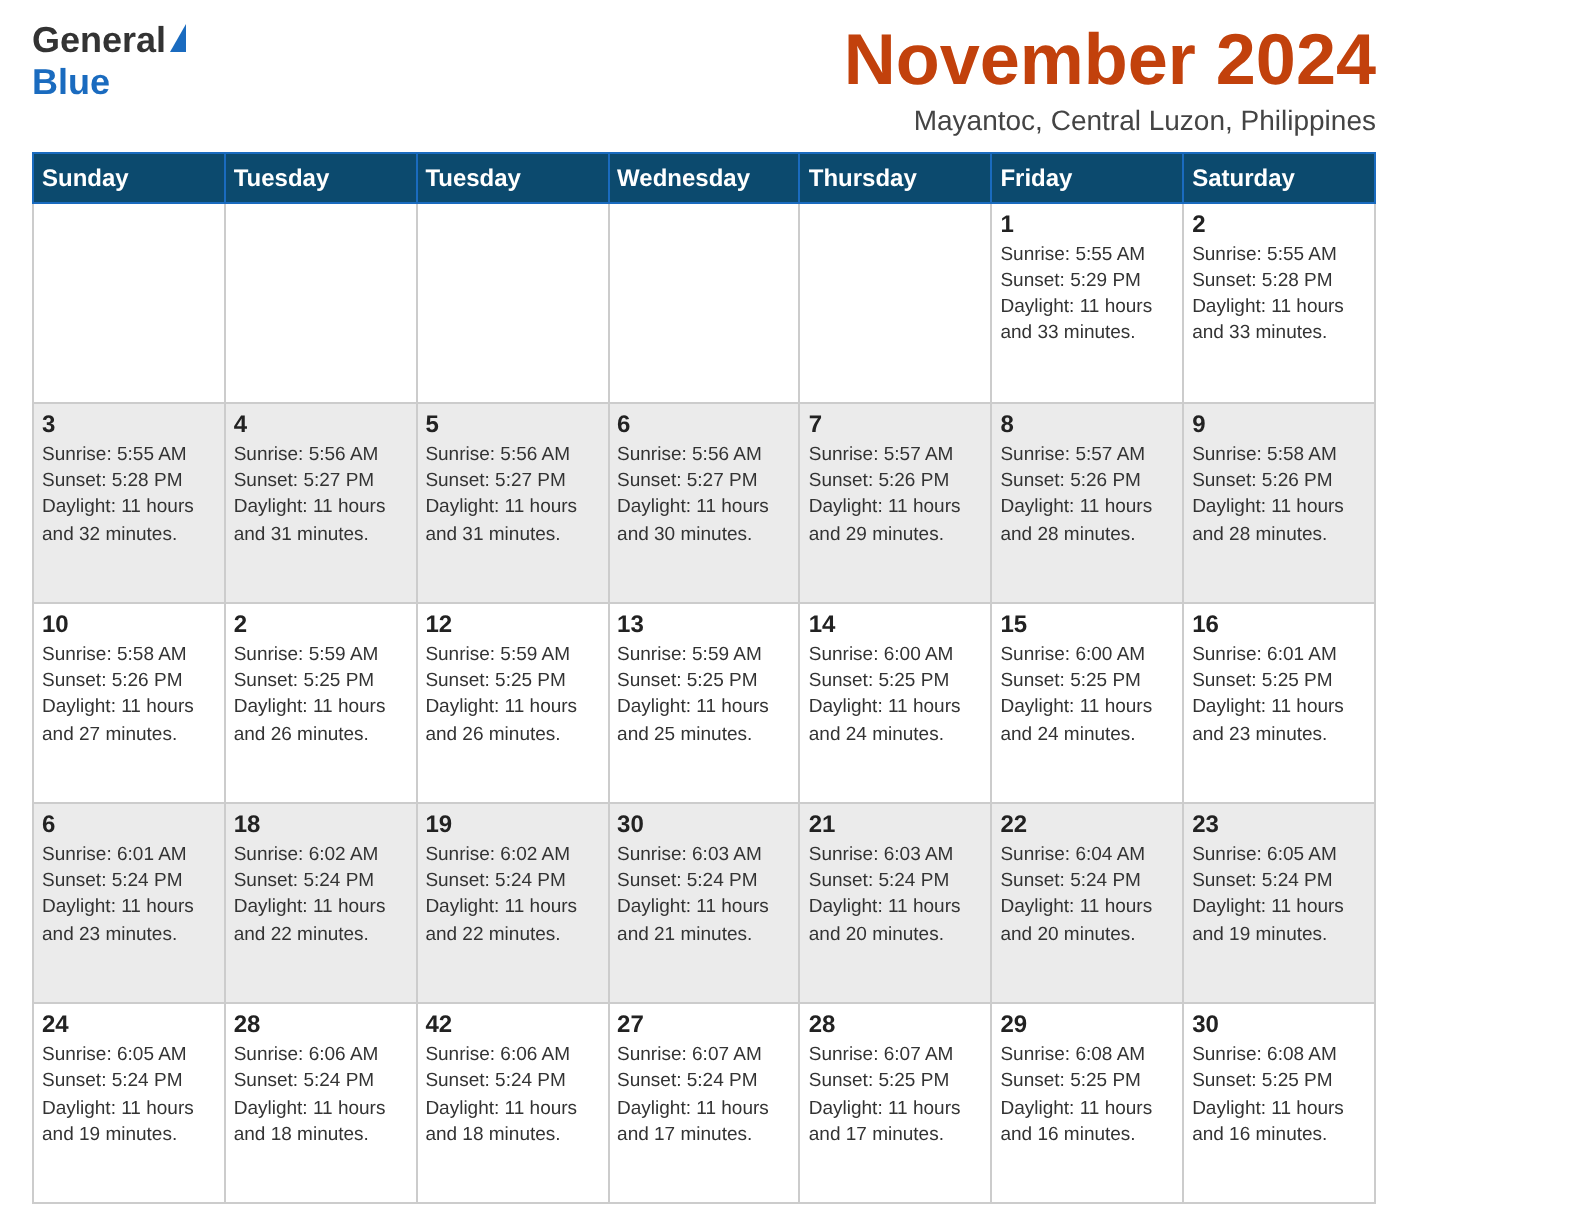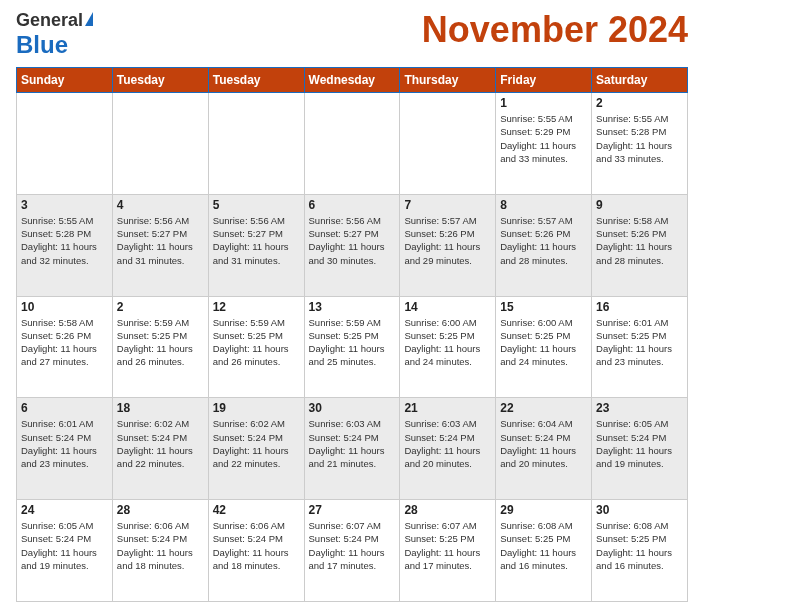--- a/index.html
+++ b/index.html
@@ -31,21 +31,21 @@
     .logo-text {
       display: flex;
       align-items: center;
     }
     .logo-general {
       font-size: 18px;
       font-weight: bold;
       color: #333;
     }
     .logo-blue {
-      font-size: 24px;
+      font-size: 18px;
       font-weight: bold;
       color: #1a6bbf;
     }
     .logo-triangle {
       width: 0;
       height: 0;
       border-left: 8px solid transparent;
       border-bottom: 14px solid #1a6bbf;
       margin-left: 2px;
       margin-top: -4px;
@@ -65,21 +65,21 @@
       margin-top: 2px;
     }
     .calendar {
       flex: 1;
       border: 1px solid #ccc;
       border-collapse: collapse;
       width: 100%;
       table-layout: fixed;
     }
     .calendar th {
-      background: #c2410c;
+      background: #0c4a6e;
       color: white;
       font-size: 12px;
       font-weight: bold;
       padding: 5px 4px;
       text-align: left;
       border: 1px solid #1a6bbf;
     }
     .calendar td {
       border: 1px solid #ccc;
       vertical-align: top;
@@ -121,20 +121,21 @@
   <div class="header">
     <div class="logo">
       <div class="logo-text">
         <span class="logo-general">General</span>
         <div class="logo-triangle"></div>
       </div>
       <span class="logo-blue">Blue</span>
     </div>
     <div class="title-section">
       <div class="month-title">November 2024</div>
+      <div class="location-title">Mayantoc, Central Luzon, Philippines</div>
     </div>
   </div>
 
   <table class="calendar">
     <thead>
       <tr>
 
       <th>Sunday</th>
           <th>Tuesday</th>
           <th>Tuesday</th>

